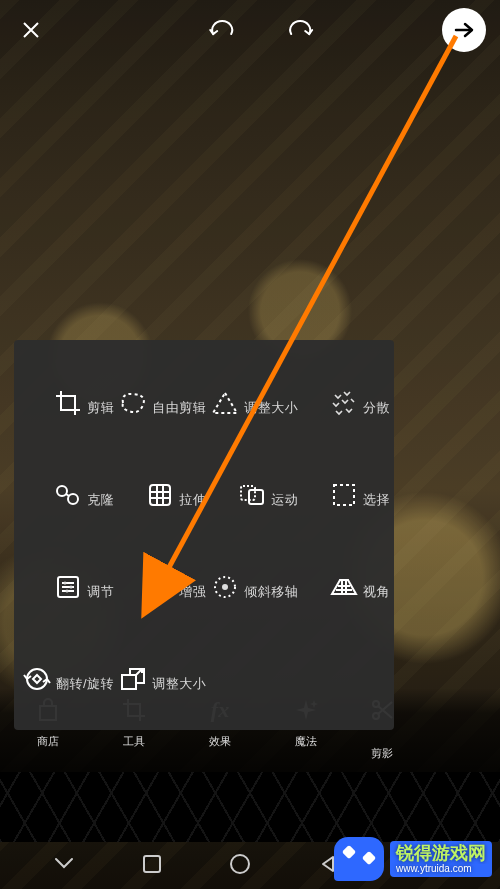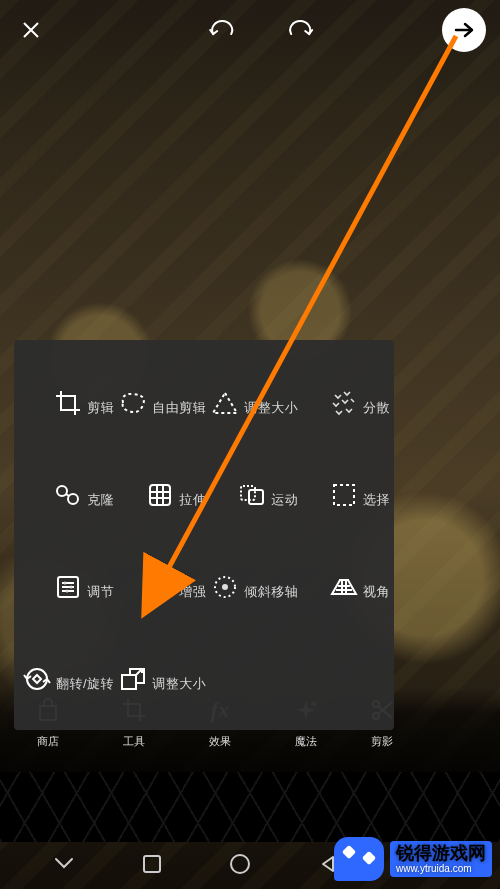--- a/index.html
+++ b/index.html
@@ -102,21 +102,21 @@
     background: linear-gradient(180deg, rgba(0,0,0,0) 0%, rgba(0,0,0,.6) 30%, rgba(0,0,0,.85) 100%);
     z-index:-1;
   }
   .cat {
     flex:0 0 80px;
     display:flex; flex-direction:column; align-items:center;
     color:#ddd;
   }
   .cat .ic { width:36px; height:36px; display:flex; align-items:center; justify-content:center; }
   .cat .lbl { margin-top:6px; font-size:11px; }
-  .cat:last-child{ flex:0 0 60px; }
+  .cat:last-child{ flex:0 0 60px;gap:12px; }
 
   
   .pattern {
     position:absolute;
     left:0; right:0;
     top: 772px;
     height:70px;
     background:
       repeating-linear-gradient(60deg, #141414 0 2px, transparent 2px 30px),
       repeating-linear-gradient(-60deg, #141414 0 2px, transparent 2px 30px),
@@ -170,21 +170,21 @@
     content:""; position:absolute; width:10px; height:10px; background:#fff;
     border-radius:2px;
   }
   .wm-blob::before{ left:10px; top:10px; transform:rotate(45deg); }
   .wm-blob::after{ right:10px; top:16px; transform:rotate(45deg); }
   .wm-text{
     display:flex; flex-direction:column; line-height:1.05;
     text-shadow:0 0 4px rgba(0,0,0,.6);
   }
   .wm-text .big{
-    font-size:18px; font-weight:800; color:#000000;
+    font-size:18px; font-weight:800; color:#bef264;
     background:#2e68ff;
     padding:3px 6px 1px; border-radius:4px 4px 0 0;
   }
   .wm-text .small{
     font-size:10px; color:#fff;
     background:#2e68ff;
     padding:0 6px 3px; border-radius:0 0 4px 4px;
   }
 </style>
 </head>

